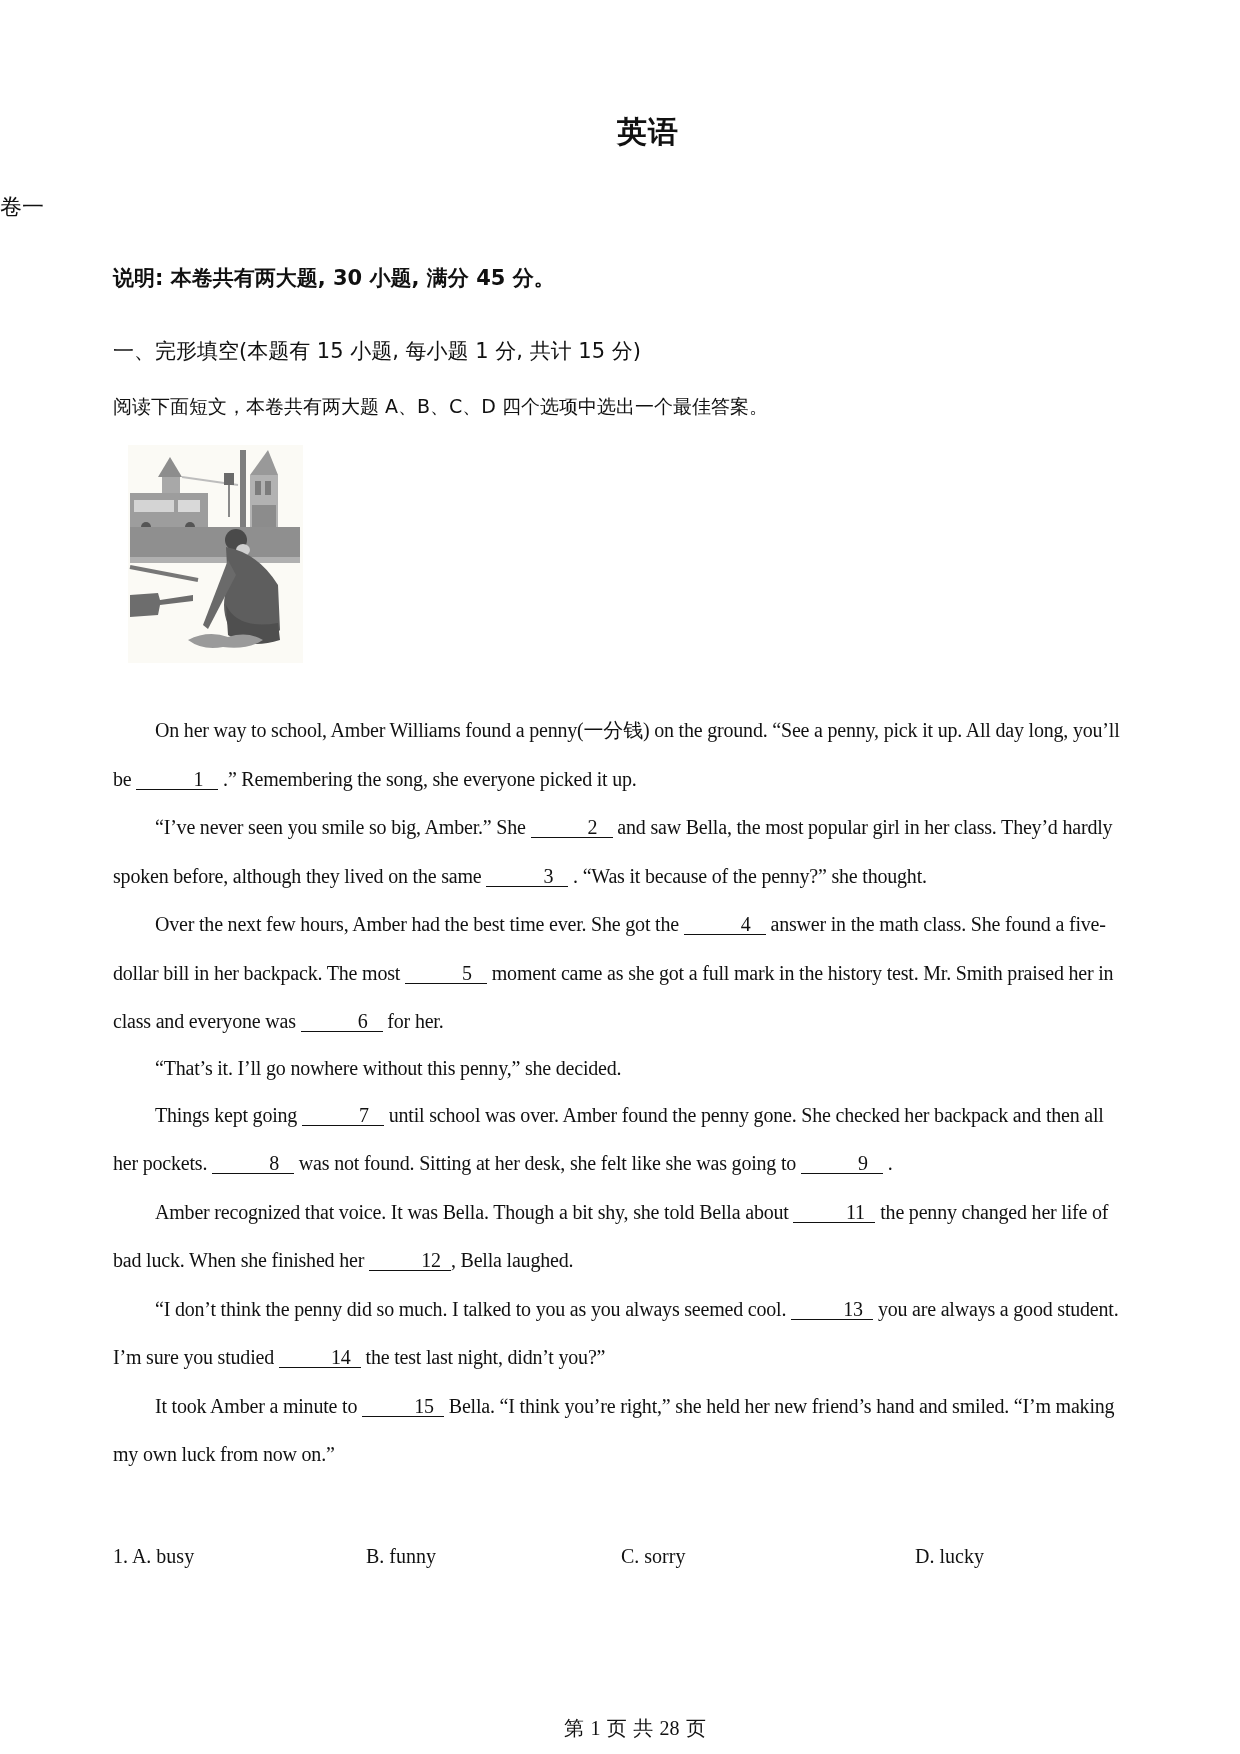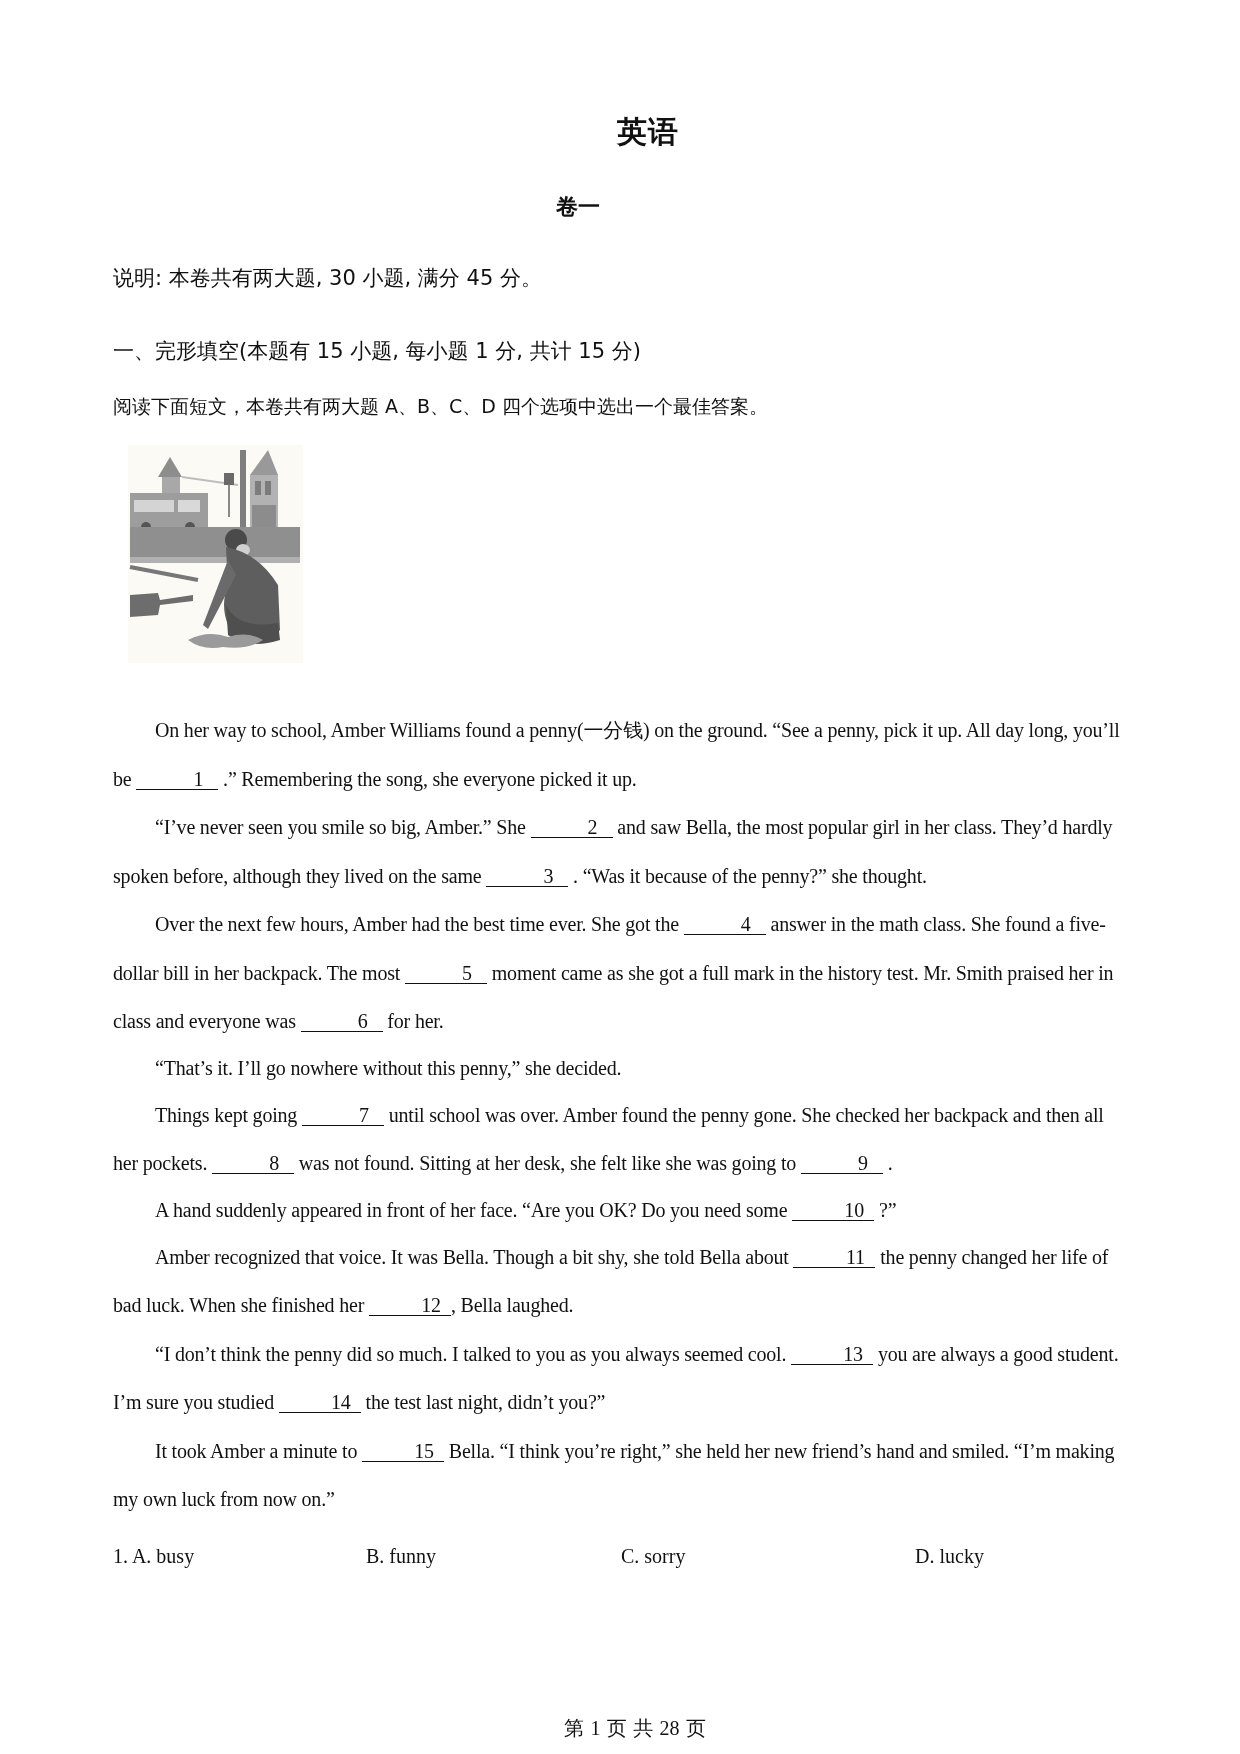--- a/index.html
+++ b/index.html
@@ -7,26 +7,26 @@
       width: 1240px; height: 1754px; position: relative; overflow: hidden;
       font-family: "Liberation Serif", "DejaVu Serif", serif;
       color: #111;
     }
     .page { position: absolute; left: 0; top: 0; width: 1240px; height: 1754px; }
     .title {
       position: absolute; top: 112px; left: 0; width: 1240px; text-align: center;
       font-family: "DejaVu Sans", sans-serif; font-weight: bold; font-size: 30px; letter-spacing: 1px; padding-left: 28px;
     }
     .subtitle {
-      position: absolute; top: 192px; left: 0; width: 1156px; text-align: center;
-      font-family: "DejaVu Sans", sans-serif; font-weight: bold; font-size: 22px;
+      position: absolute; top: 192px; left: 0; width: 1156px; text-align: left;
+      font-family: "DejaVu Sans", sans-serif; font-weight: normal; font-size: 22px;
     }
     .note {
       position: absolute; top: 264px; left: 113px;
-      font-family: "DejaVu Sans", sans-serif; font-weight: normal; font-size: 21px;
+      font-family: "DejaVu Sans", sans-serif; font-weight: bold; font-size: 21px;
     }
     .section-heading {
       position: absolute; top: 337px; left: 113px;
       font-family: "DejaVu Sans", sans-serif; font-weight: normal; font-size: 21px;
     }
     .instructions {
       position: absolute; top: 394px; left: 113px;
       font-family: "DejaVu Sans", sans-serif; font-size: 19px;
     }
     .illustration {
@@ -113,21 +113,20 @@
     <p class="indent"><span>On her way to school, Amber Williams found a penny(一分钱) on the ground. “See a penny, pick it up. All day long, you’ll be </span><span class="blank">1</span><span> .” Remembering the song, she everyone picked it up.</span></p>
 
     <p class="indent"><span>“I’ve never seen you smile so big, Amber.” She </span><span class="blank">2</span><span> and saw Bella, the most popular girl in her class. They’d hardly spoken before, although they lived on the same </span><span class="blank">3</span><span> . “Was it because of the penny?” she thought.</span></p>
 
     <p class="indent"><span>Over the next few hours, Amber had the best time ever. She got the </span><span class="blank">4</span><span> answer in the math class. She found a five-dollar bill in her backpack. The most </span><span class="blank">5</span><span> moment came as she got a full mark in the history test. Mr. Smith praised her in class and everyone was </span><span class="blank">6</span><span> for her.</span></p>
 
     <p class="indent short">“That’s it. I’ll go nowhere without this penny,” she decided.</p>
 
     <p class="indent"><span>Things kept going </span><span class="blank">7</span><span> until school was over. Amber found the penny gone. She checked her backpack and then all her pockets. </span><span class="blank">8</span><span> was not found. Sitting at her desk, she felt like she was going to </span><span class="blank">9</span><span> .</span></p>
 
-    <p class="indent short"><span>A hand suddenly appeared in front of her face. “Are you OK? Do you need some </span><span class="blank">10</span><span> ?”</span></p>
 
     <p class="indent"><span>Amber recognized that voice. It was Bella. Though a bit shy, she told Bella about </span><span class="blank">11</span><span> the penny changed her life of bad luck. When she finished her </span><span class="blank">12</span><span>, Bella laughed.</span></p>
 
     <p class="indent"><span>“I don’t think the penny did so much. I talked to you as you always seemed cool. </span><span class="blank">13</span><span> you are always a good student. I’m sure you studied </span><span class="blank">14</span><span> the test last night, didn’t you?”</span></p>
 
     <p class="indent"><span>It took Amber a minute to </span><span class="blank">15</span><span> Bella. “I think you’re right,” she held her new friend’s hand and smiled. “I’m making my own luck from now on.”</span></p>
   </div>
 
   <div class="options">
     <span class="opt" style="left:0;"><span>1.</span> <span>A. busy</span></span>

